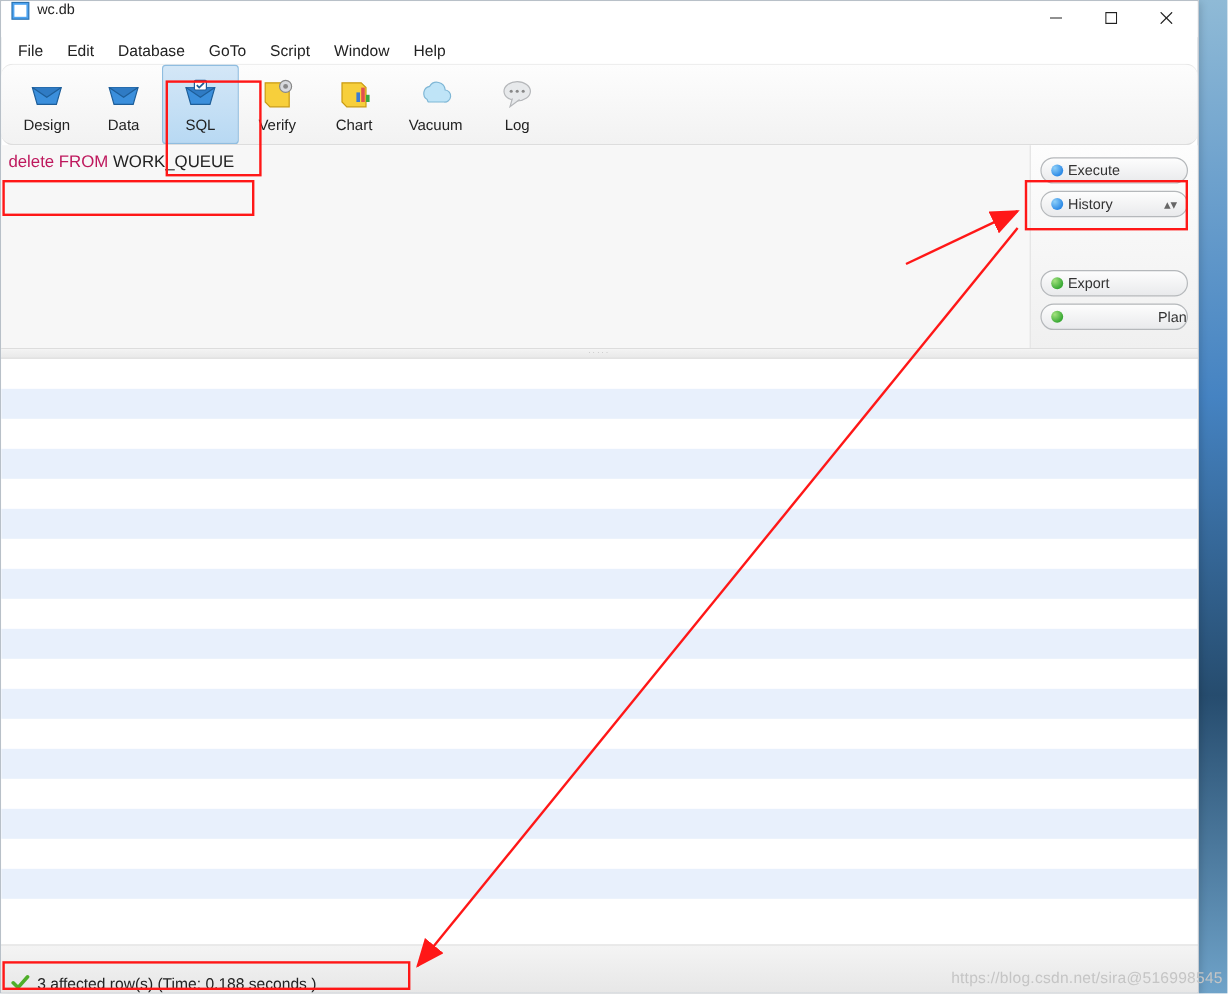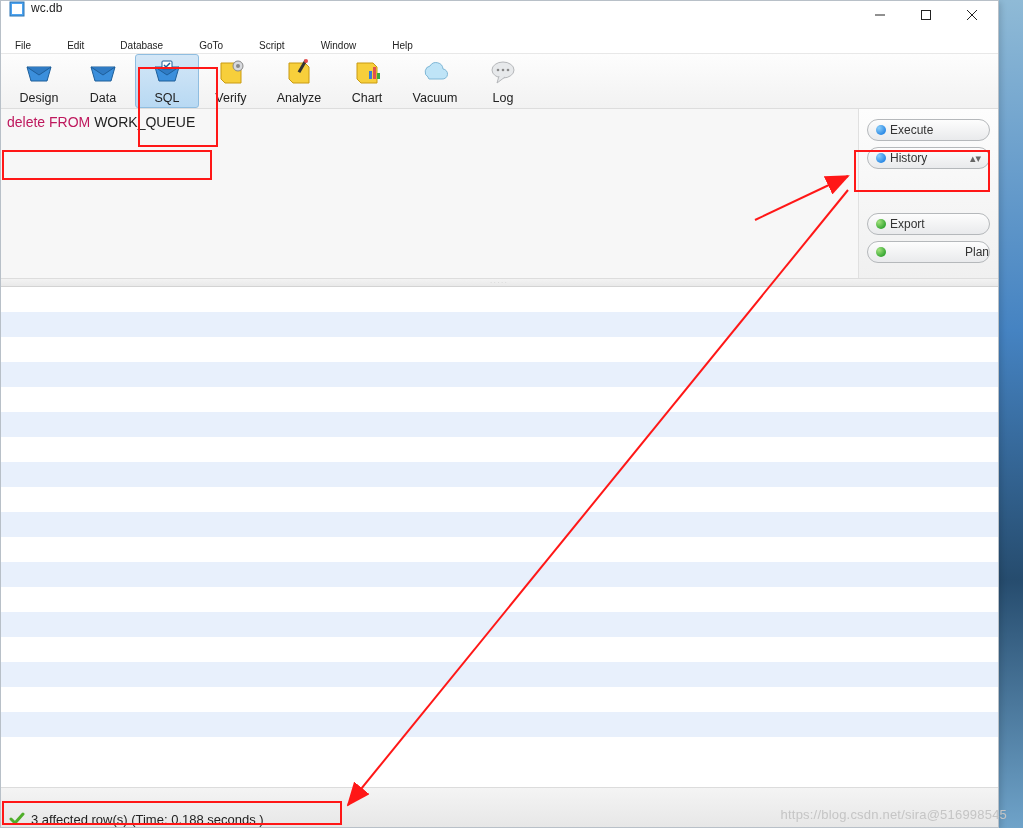--- a/index.html
+++ b/index.html
@@ -6,23 +6,23 @@
   html, body { width: 1023px; height: 828px; font-family: "Segoe UI", Tahoma, sans-serif; font-size: 13px; overflow: hidden; background: #f6f6f6; }
   body { position: relative; }
   .bg-strip { position: absolute; left: 999px; top: 0; width: 24px; height: 828px; background: linear-gradient(180deg,#8fbad6,#4583c2 40%,#264c6e 70%,#6fa3c9); }
   .window { position: absolute; left: 0; top: 0; width: 999px; height: 828px; background: #fff; border: 1px solid #b8c0c8; box-shadow: 2px 2px 6px rgba(0,0,0,.15); display: flex; flex-direction: column; }
   .titlebar { height: 30px; display: flex; padding: 0 4px; background: #fff; }
   .titlebar .app-icon { width: 16px; height: 16px; margin: 0 6px 0 4px; }
   .titlebar .title { font-size: 12px; color: #222; flex: 1; }
   .win-btns { display: flex; gap: 2px; }
   .win-btn { width: 44px; height: 28px; display: flex; align-items: center; justify-content: center; }
   .win-btn svg { width: 10px; height: 10px; }
-  .menubar { height: 22px; display: flex; align-items: flex-end; padding: 0 6px; gap: 20px; font-size: 10px; color: #222; }
+  .menubar { height: 22px; display: flex; align-items: center; padding: 0 6px; gap: 4px; font-size: 13px; color: #222; }
   .menubar .menu-item { padding: 2px 8px; }
-  .toolbar { height: 56px; display: flex; align-items: stretch; padding: 0 6px; gap: 0; background: #f5f5f5; border-top: 1px solid #e8e8e8; border-bottom: 1px solid #ddd; background: linear-gradient(#fdfdfd,#f2f2f2); }
+  .toolbar { height: 68px; display: flex; align-items: stretch; padding: 0 6px; gap: 0; background: #f5f5f5; border-top: 1px solid #e8e8e8; border-bottom: 1px solid #ddd; background: linear-gradient(#fdfdfd,#f2f2f2); border-radius: 10px; }
   .tool-btn { width: 64px; display: flex; flex-direction: column; align-items: center; justify-content: center; gap: 2px; font-size: 12.5px; color: #222; }
   .tool-btn.sel { background: linear-gradient(#d4e7f7,#b8d9f3); border: 1px solid #8fbde0; border-radius: 3px; }
   .tool-btn .ico { width: 32px; height: 32px; display: flex; align-items: center; justify-content: center; }
   .tool-btn .lbl { }
   .tool-btn.large { width: 72px; }
   .work-area { flex: 1; display: flex; flex-direction: column; }
   .sql-row { display: flex; align-items: stretch; height: 170px; border-bottom: 1px solid #ddd; }
   .sql-editor { flex: 1; background: #f7f7f7; padding: 4px 6px; font-family: Tahoma, sans-serif; font-size: 14px; line-height: 1.3; }
   .sql-kw { color: #be185d; }
   .sql-ident { color: #222; }
@@ -43,21 +43,21 @@
   .status-bar .chk { width: 16px; height: 16px; }
   
   .anno { position: absolute; pointer-events: none; }
   .redbox { border: 2px solid #ff1717; }
   .box-sql { left: 138px; top: 67px; width: 80px; height: 80px; }
   .box-query { left: 2px; top: 150px; width: 210px; height: 30px; }
   .box-exec { left: 854px; top: 150px; width: 136px; height: 42px; }
   .box-status { left: 2px; top: 801px; width: 340px; height: 24px; }
   .arrow-svg { position: absolute; left: 0; top: 0; width: 999px; height: 828px; pointer-events: none; }
   
-  .wmark { position: absolute; right: 16px; bottom: 6px; font-size: 13px; color: #c5c5c5; font-family: Tahoma, sans-serif; letter-spacing: .2px; }
+  .wmark { position: absolute; right: 4px; bottom: 6px; font-size: 13px; color: #c5c5c5; font-family: Tahoma, sans-serif; letter-spacing: .2px; }
   
   svg { display: block; }
 </style>
 </head>
 <body>
 
 <div class="bg-strip"></div>
 
 <div class="window">
 
@@ -132,30 +132,20 @@
     <div class="tool-btn">
       <span class="ico">
         <svg viewBox="0 0 32 32">
             <path d="M6 6 L22 6 L26 10 L26 26 L10 26 L6 22 Z" fill="#f7cf3b" stroke="#c99a12"></path>
             <circle cx="23" cy="9" r="5" fill="#d8dade" stroke="#888"></circle>
             <circle cx="23" cy="9" r="2" fill="#888"></circle>
           </svg>
       </span>
       <span class="lbl">Verify</span>
     </div>
-    <div class="tool-btn large">
-      <span class="ico">
-        <svg viewBox="0 0 32 32">
-            <path d="M6 6 L22 6 L26 10 L26 26 L10 26 L6 22 Z" fill="#f7cf3b" stroke="#c99a12"></path>
-            <rect x="18" y="2" width="3" height="14" transform="rotate(30 19 9)" fill="#333"></rect>
-            <circle cx="23" cy="4" r="2" fill="#e84b4b"></circle>
-          </svg>
-      </span>
-      <span class="lbl">Analyze</span>
-    </div>
     <div class="tool-btn">
       <span class="ico">
         <svg viewBox="0 0 32 32">
             <path d="M6 6 L22 6 L26 10 L26 26 L10 26 L6 22 Z" fill="#f7cf3b" stroke="#c99a12"></path>
             <rect x="18" y="14" width="3" height="8" fill="#3a7bd5"></rect>
             <rect x="22" y="10" width="3" height="12" fill="#e05050"></rect>
             <rect x="26" y="16" width="3" height="6" fill="#3aa742"></rect>
           </svg>
       </span>
       <span class="lbl">Chart</span>

